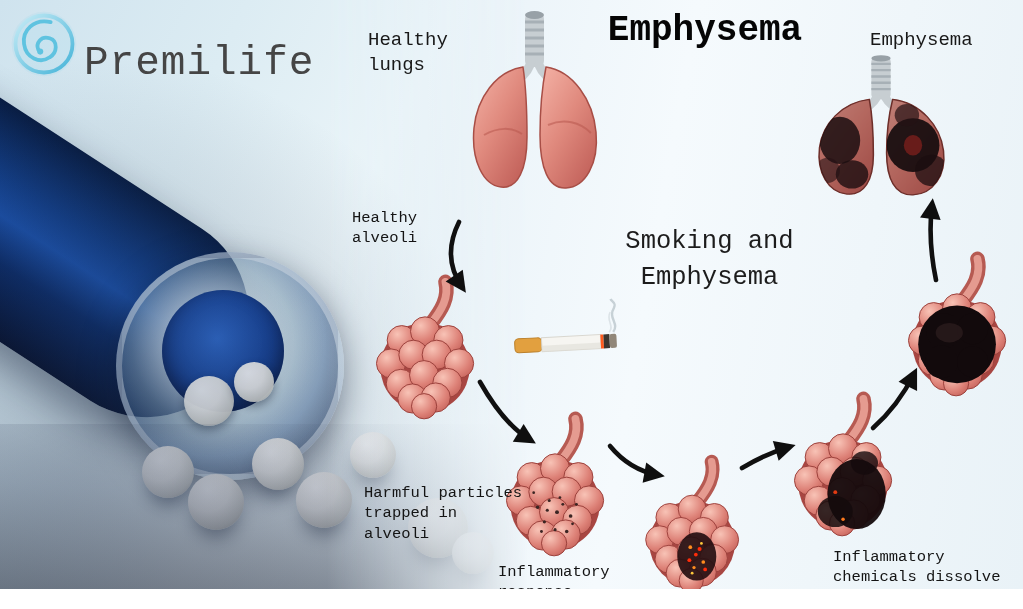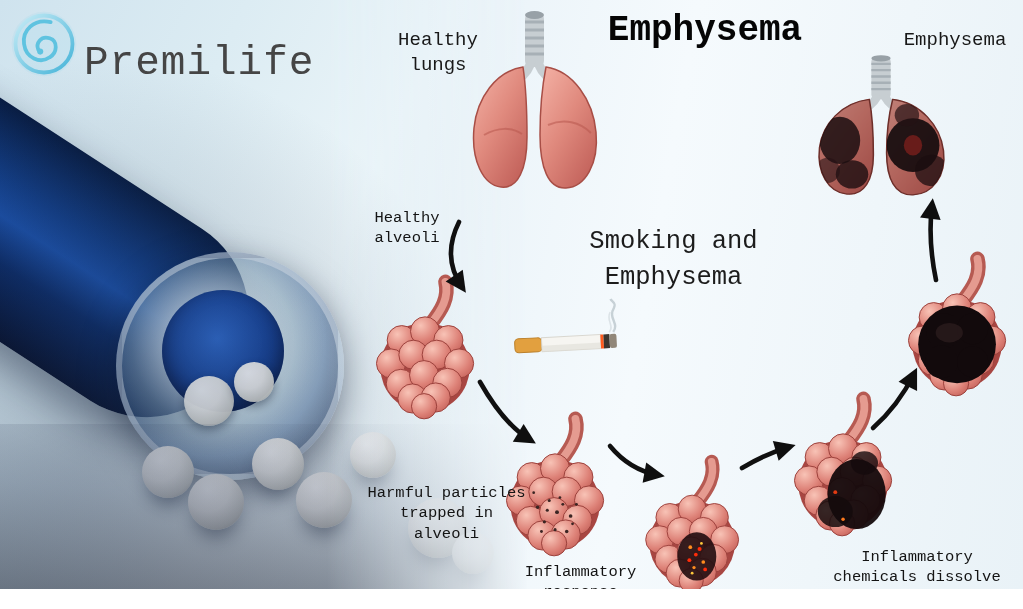--- a/index.html
+++ b/index.html
@@ -38,21 +38,21 @@
     position:absolute;border-radius:50%;
     background:radial-gradient(circle at 35% 28%,#ffffff 0%,#f1f1ef 40%,#d0d1cd 72%,#a7a8a4 96%);
     box-shadow:0 14px 18px -6px rgba(15,25,45,.42);
   }
   .pellet.in-cap{box-shadow:0 4px 10px rgba(10,20,40,.45);opacity:.96;}
   .floor{position:absolute;left:0;bottom:0;width:100%;height:185px;
     background:linear-gradient(185deg,rgba(20,30,55,0) 0%,rgba(25,35,62,.24) 45%,rgba(10,15,32,.52) 100%);}
   
   .brand-text{position:absolute;left:84px;top:40px;font-size:41px;color:#454545;letter-spacing:1px;}
   
-  .lbl{position:absolute;text-align:center;color:#141414;font-size:15.5px;line-height:1.32;white-space:pre-line;}
+  .lbl{position:absolute;text-align:left;color:#141414;font-size:15.5px;line-height:1.32;white-space:pre-line;}
   .lbl-top{font-size:19px;color:#181818;}
   .lbl-title{position:absolute;text-align:center;font-size:36px;font-weight:800;color:#050505;white-space:pre-line;}
   .lbl-caption{position:absolute;text-align:center;font-size:25.5px;color:#1c1c1c;line-height:1.42;white-space:pre-line;}
 </style>
 </head>
 <body>
 
 <div class="stage">
 
   <svg width="0" height="0" style="position:absolute" aria-hidden="true">
@@ -249,21 +249,21 @@
       <path d="M610,446 C624,463 641,472 658,475" marker-end="url(#arrowHead)"></path>
       <path d="M742,468 C757,459 772,452 789,447" marker-end="url(#arrowHead)"></path>
       <path d="M873,428 C891,412 904,394 914,374" marker-end="url(#arrowHead)"></path>
       <path d="M936,280 C931,256 929,230 932,205" marker-end="url(#arrowHead)"></path>
     </g>
   </svg>
 
   <div class="lbl lbl-top" style="left:368px;top:28px;width:140px;">Healthy lungs</div>
   <div class="lbl-title" style="left:565px;top:10px;width:280px;">Emphysema</div>
   <div class="lbl lbl-top" style="left:870px;top:28px;width:170px;">Emphysema</div>
-  <div class="lbl-caption" style="left:556px;top:224px;width:235px;">Smoking and
+  <div class="lbl-caption" style="left:592px;top:224px;width:235px;">Smoking and
 Emphysema</div>
   <div class="lbl" style="left:352px;top:208px;width:110px;">Healthy
 alveoli</div>
   <div class="lbl" style="left:364px;top:483px;width:165px;">Harmful particles
 trapped in alveoli</div>
   <div class="lbl" style="left:498px;top:562px;width:165px;">Inflammatory
 response triggered</div>
   <div class="lbl" style="left:833px;top:547px;width:168px;">Inflammatory
 chemicals dissolve
 alveolar septum</div>

